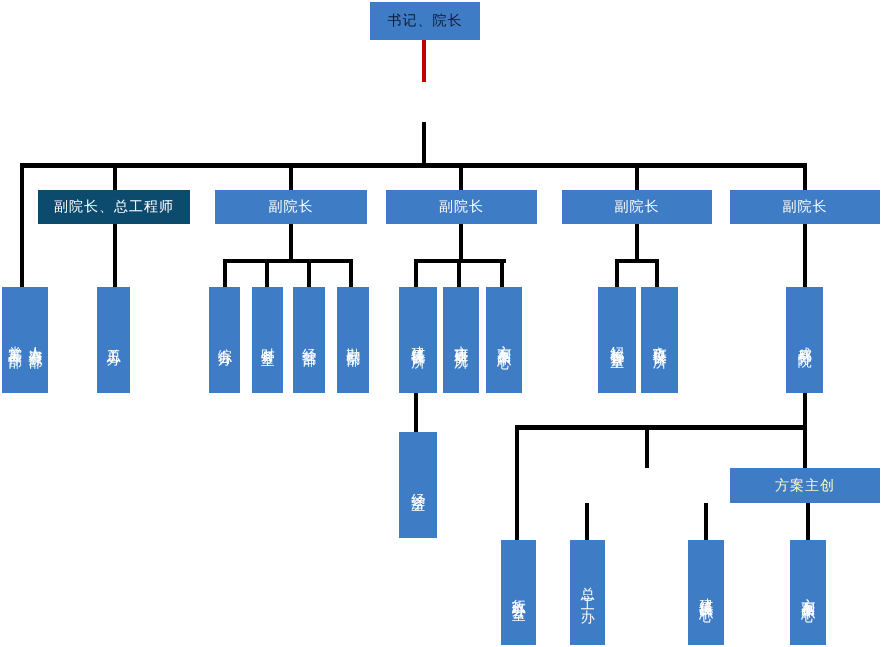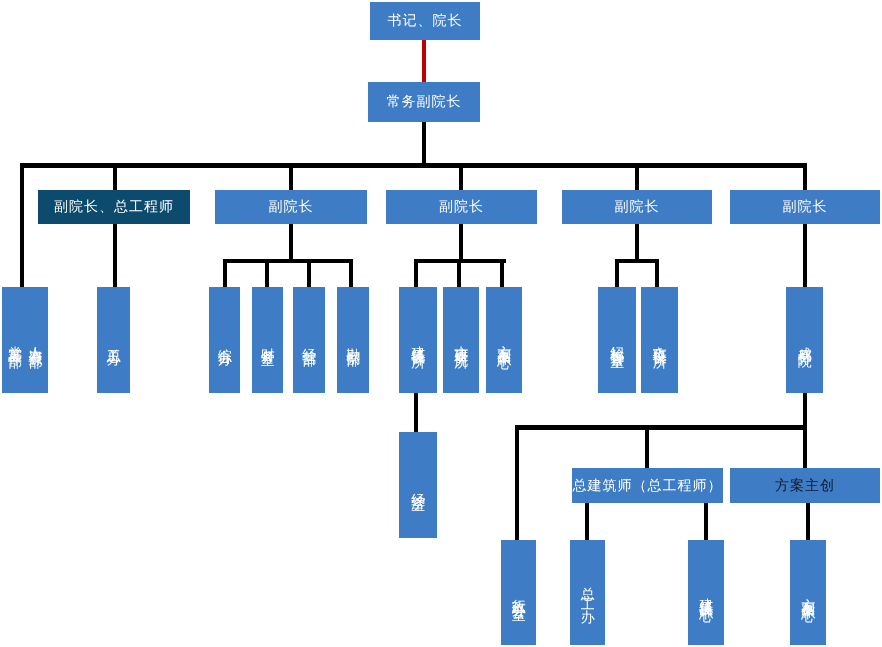--- a/index.html
+++ b/index.html
@@ -77,25 +77,22 @@
     <div class="line" style="left: 655px; top: 259px; width: 4px; height: 28px; background: rgb(0, 0, 0);"></div>
     <div class="line" style="left: 803px; top: 224px; width: 4px; height: 63px; background: rgb(0, 0, 0);"></div>
     <div class="line" style="left: 803px; top: 393px; width: 4px; height: 37px; background: rgb(0, 0, 0);"></div>
     <div class="line" style="left: 515px; top: 425px; width: 292px; height: 5px; background: rgb(0, 0, 0);"></div>
     <div class="line" style="left: 515px; top: 425px; width: 4px; height: 115px; background: rgb(0, 0, 0);"></div>
     <div class="line" style="left: 645px; top: 425px; width: 4px; height: 43px; background: rgb(0, 0, 0);"></div>
     <div class="line" style="left: 803px; top: 425px; width: 4px; height: 43px; background: rgb(0, 0, 0);"></div>
     <div class="line" style="left: 585px; top: 503px; width: 4px; height: 37px; background: rgb(0, 0, 0);"></div>
     <div class="line" style="left: 704px; top: 503px; width: 4px; height: 37px; background: rgb(0, 0, 0);"></div>
     <div class="line" style="left: 806px; top: 503px; width: 4px; height: 37px; background: rgb(0, 0, 0);"></div>
-    <div class="node horiz" style="left: 370px; top: 2px; width: 110px; height: 38px; background: rgb(62, 125, 198); color: #ffffff;">
+    <div class="node horiz" style="left: 370px; top: 2px; width: 110px; height: 38px; background: rgb(62, 125, 198); color: #0f172a;">
       <span>书记、院长</span>
-    </div>
-    <div class="node horiz" style="left: 368px; top: 82px; width: 112px; height: 40px; background: rgb(62, 125, 198); color: rgb(255, 255, 255);">
-      <span>常务副院长</span>
     </div>
     <div class="node horiz" style="left: 38px; top: 190px; width: 152px; height: 34px; background: #0c4a6e; color: rgb(255, 255, 255);">
       <span>副院长、总工程师</span>
     </div>
     <div class="node horiz" style="left: 215px; top: 190px; width: 152px; height: 34px; background: rgb(62, 125, 198); color: rgb(255, 255, 255);">
       <span>副院长</span>
     </div>
     <div class="node horiz" style="left: 386px; top: 190px; width: 151px; height: 34px; background: rgb(62, 125, 198); color: rgb(255, 255, 255);">
       <span>副院长</span>
     </div>
@@ -138,24 +135,21 @@
     </div>
     <div class="node vert" style="left: 641px; top: 287px; width: 37px; height: 106px; background: rgb(62, 125, 198); color: rgb(255, 255, 255);">
       <span>市政设计所</span>
     </div>
     <div class="node vert" style="left: 786px; top: 287px; width: 37px; height: 106px; background: rgb(62, 125, 198); color: rgb(255, 255, 255);">
       <span>成都分院</span>
     </div>
     <div class="node vert" style="left: 399px; top: 432px; width: 38px; height: 106px; background: rgb(62, 125, 198); color: rgb(255, 255, 255);">
       <span>经济室</span>
     </div>
-    <div class="node horiz" style="left: 572px; top: 468px; width: 151px; height: 35px; background: rgb(62, 125, 198); color: rgb(255, 255, 255);">
-      <span>总建筑师（总工程师）</span>
-    </div>
-    <div class="node horiz" style="left: 730px; top: 468px; width: 150px; height: 35px; background: rgb(62, 125, 198); color: #0f172a;">
+    <div class="node horiz" style="left: 730px; top: 468px; width: 150px; height: 35px; background: rgb(62, 125, 198); color: #fef9c3;">
       <span>方案主创</span>
     </div>
     <div class="node vert" style="left: 501px; top: 540px; width: 35px; height: 105px; background: rgb(62, 125, 198); color: rgb(255, 255, 255);">
       <span>行政办公室</span>
     </div>
     <div class="node vert spread" style="left: 570px; top: 540px; width: 35px; height: 105px; background: rgb(62, 125, 198); color: rgb(255, 255, 255);">
       <span>总工办</span>
     </div>
     <div class="node vert" style="left: 688px; top: 540px; width: 36px; height: 105px; background: rgb(62, 125, 198); color: rgb(255, 255, 255);">
       <span>建筑设计中心</span>

